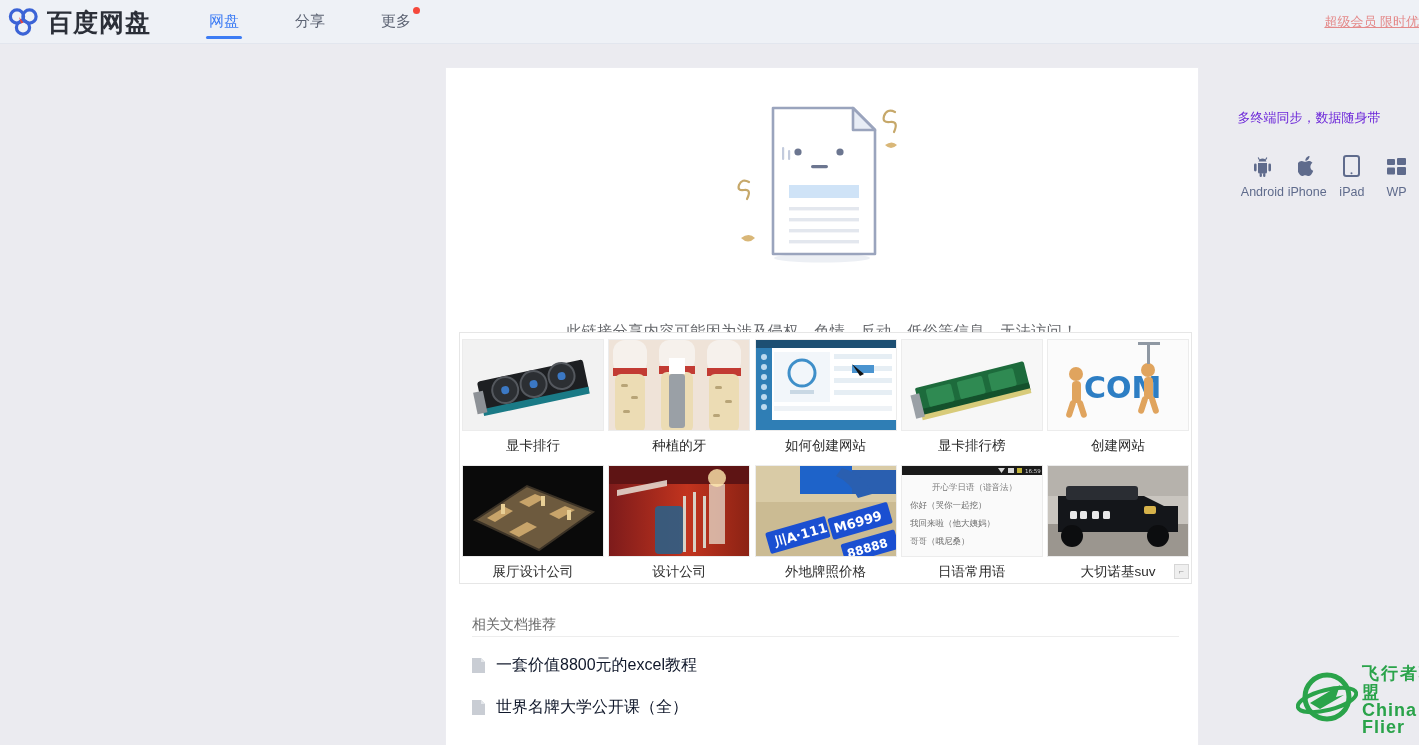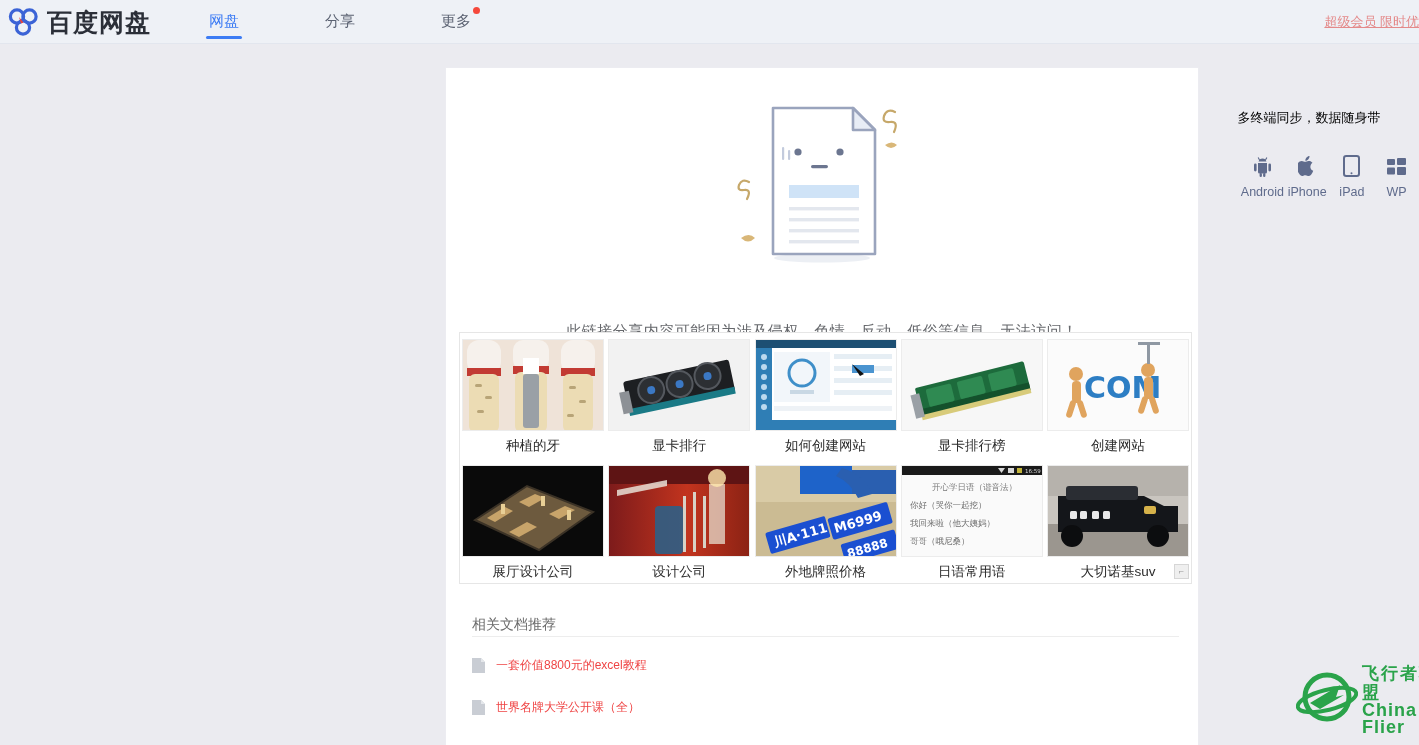--- a/index.html
+++ b/index.html
@@ -22,21 +22,21 @@
   .logo-wrap {
     display: flex; align-items: center;
     margin-left: 8px; height: 44px;
   }
   .logo-mark { width: 34px; height: 30px; flex: none; }
   .logo-text {
     font-size: 25px; color: #2b2f38; font-weight: bold;
     letter-spacing: 1px; margin-left: 5px;
     line-height: 30px;
   }
-  .nav { display: flex; align-items: center; height: 44px; margin-left: 58px; gap: 30px; }
+  .nav { display: flex; align-items: center; height: 44px; margin-left: 58px; }
   .nav-item {
     position: relative;
     font-size: 15px; color: #5b6272;
     margin-right: 56px; height: 44px;
     display: flex; align-items: center;
     cursor: pointer;
   }
   .nav-item.active { color: #3d7cf4; }
   .nav-underline {
     position: absolute; left: 50%; transform: translateX(-50%);
@@ -117,28 +117,28 @@
     font-size: 14px; color: #6b6b6b;
     padding-bottom: 2px;
     border-bottom: 1px solid #ededed;
   }
   .doc-item {
     display: flex; align-items: center;
     height: 28px; margin-top: 14px;
     cursor: pointer;
   }
   .doc-icon { width: 13px; height: 15px; flex: none; margin-right: 11px; }
-  .doc-label { font-size: 12px; color: #ef4444; }
+  .doc-label { font-size: 16px; color: #0f172a; }
 
   
   .side {
     position: absolute; left: 1199px; top: 68px;
     width: 220px; text-align: center;
   }
-  .side-title { font-size: 13px; color: #000000; margin-top: 41px; }
+  .side-title { font-size: 13px; color: #6d28d9; margin-top: 41px; }
   .side-apps { display: flex; justify-content: center; margin-top: 28px; padding-left: 41px; }
   .app {
     width: 50px; display: flex; flex-direction: column; align-items: center;
     cursor: pointer;
   }
   .app-ico { height: 22px; display: flex; align-items: flex-end; }
   .app-name { font-size: 12.5px; color: #5f6b8c; margin-top: 8px; }
 
   
   .watermark {
@@ -214,20 +214,40 @@
       <path d="M22 92 q-7 -4 -10 3 q-2 6 5 5 q8 -1 3 9" fill="none" stroke="#c6a86a" stroke-width="2.2" stroke-linecap="round"></path>
       <path d="M14 148 q8 -6 14 0 q-7 7 -14 0 z" fill="#d9b778"></path>
     </svg>
   </div>
 
   <div class="blocked-msg">此链接分享内容可能因为涉及侵权、色情、反动、低俗等信息，无法访问！</div>
 
   <div class="grid-wrap">
 
     <div class="grid-row">
+
+      <div class="cell">
+        <div class="thumb">
+          <svg width="142" height="92" viewBox="0 0 142 92">
+            <rect width="142" height="92" fill="#f2f2f2"></rect>
+            <g transform="rotate(-12 71 46)">
+              <rect x="16" y="30" width="108" height="34" rx="3" fill="#1d1f22"></rect>
+              <rect x="16" y="58" width="108" height="7" fill="#1a7a86"></rect>
+              <circle cx="42" cy="44" r="13" fill="#2c2f33" stroke="#54585e" stroke-width="2"></circle>
+              <circle cx="71" cy="44" r="13" fill="#2c2f33" stroke="#54585e" stroke-width="2"></circle>
+              <circle cx="100" cy="42" r="13" fill="#2c2f33" stroke="#54585e" stroke-width="2"></circle>
+              <circle cx="42" cy="44" r="4" fill="#3b78c4"></circle>
+              <circle cx="71" cy="44" r="4" fill="#3b78c4"></circle>
+              <circle cx="100" cy="42" r="4" fill="#3b78c4"></circle>
+              <rect x="10" y="40" width="10" height="22" fill="#8d9196"></rect>
+            </g>
+          </svg>
+        </div>
+        <div class="cell-label">显卡排行</div>
+      </div>
 
       <div class="cell">
         <div class="thumb">
           <svg width="142" height="92" viewBox="0 0 142 92">
             <rect width="142" height="92" fill="#efe3d8"></rect>
             <rect x="4" y="0" width="34" height="34" rx="12" fill="#f6f1ec"></rect>
             <rect x="50" y="0" width="36" height="30" rx="10" fill="#f6f1ec"></rect>
             <rect x="98" y="0" width="34" height="34" rx="12" fill="#f6f1ec"></rect>
             <rect x="4" y="28" width="34" height="8" fill="#c23b33"></rect>
             <rect x="50" y="26" width="36" height="8" fill="#c23b33"></rect>
@@ -246,40 +266,20 @@
               <rect x="104" y="74" width="7" height="3" rx="1.5"></rect>
             </g>
           </svg>
         </div>
         <div class="cell-label">种植的牙</div>
       </div>
 
       <div class="cell">
         <div class="thumb">
           <svg width="142" height="92" viewBox="0 0 142 92">
-            <rect width="142" height="92" fill="#f2f2f2"></rect>
-            <g transform="rotate(-12 71 46)">
-              <rect x="16" y="30" width="108" height="34" rx="3" fill="#1d1f22"></rect>
-              <rect x="16" y="58" width="108" height="7" fill="#1a7a86"></rect>
-              <circle cx="42" cy="44" r="13" fill="#2c2f33" stroke="#54585e" stroke-width="2"></circle>
-              <circle cx="71" cy="44" r="13" fill="#2c2f33" stroke="#54585e" stroke-width="2"></circle>
-              <circle cx="100" cy="42" r="13" fill="#2c2f33" stroke="#54585e" stroke-width="2"></circle>
-              <circle cx="42" cy="44" r="4" fill="#3b78c4"></circle>
-              <circle cx="71" cy="44" r="4" fill="#3b78c4"></circle>
-              <circle cx="100" cy="42" r="4" fill="#3b78c4"></circle>
-              <rect x="10" y="40" width="10" height="22" fill="#8d9196"></rect>
-            </g>
-          </svg>
-        </div>
-        <div class="cell-label">显卡排行</div>
-      </div>
-
-      <div class="cell">
-        <div class="thumb">
-          <svg width="142" height="92" viewBox="0 0 142 92">
             <rect width="142" height="92" fill="#ffffff"></rect>
             <rect x="0" y="0" width="142" height="8" fill="#1d4f73"></rect>
             <rect x="0" y="8" width="16" height="84" fill="#2f7eb5"></rect>
             <g fill="#bcd9ee">
               <circle cx="8" cy="17" r="3"></circle>
                 <circle cx="8" cy="27" r="3"></circle>
               <circle cx="8" cy="37" r="3"></circle>
                 <circle cx="8" cy="47" r="3"></circle>
               <circle cx="8" cy="57" r="3"></circle>
                 <circle cx="8" cy="67" r="3"></circle>

